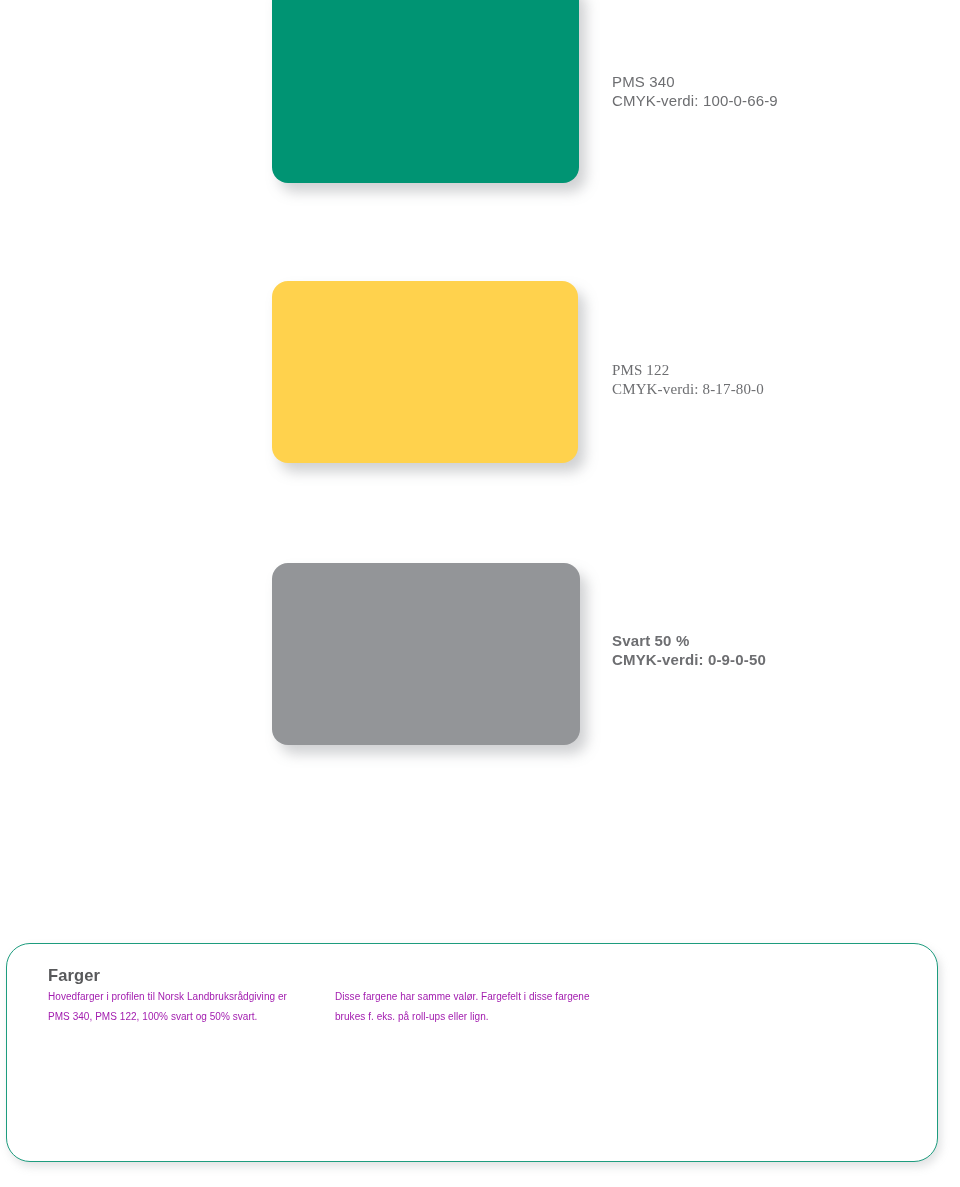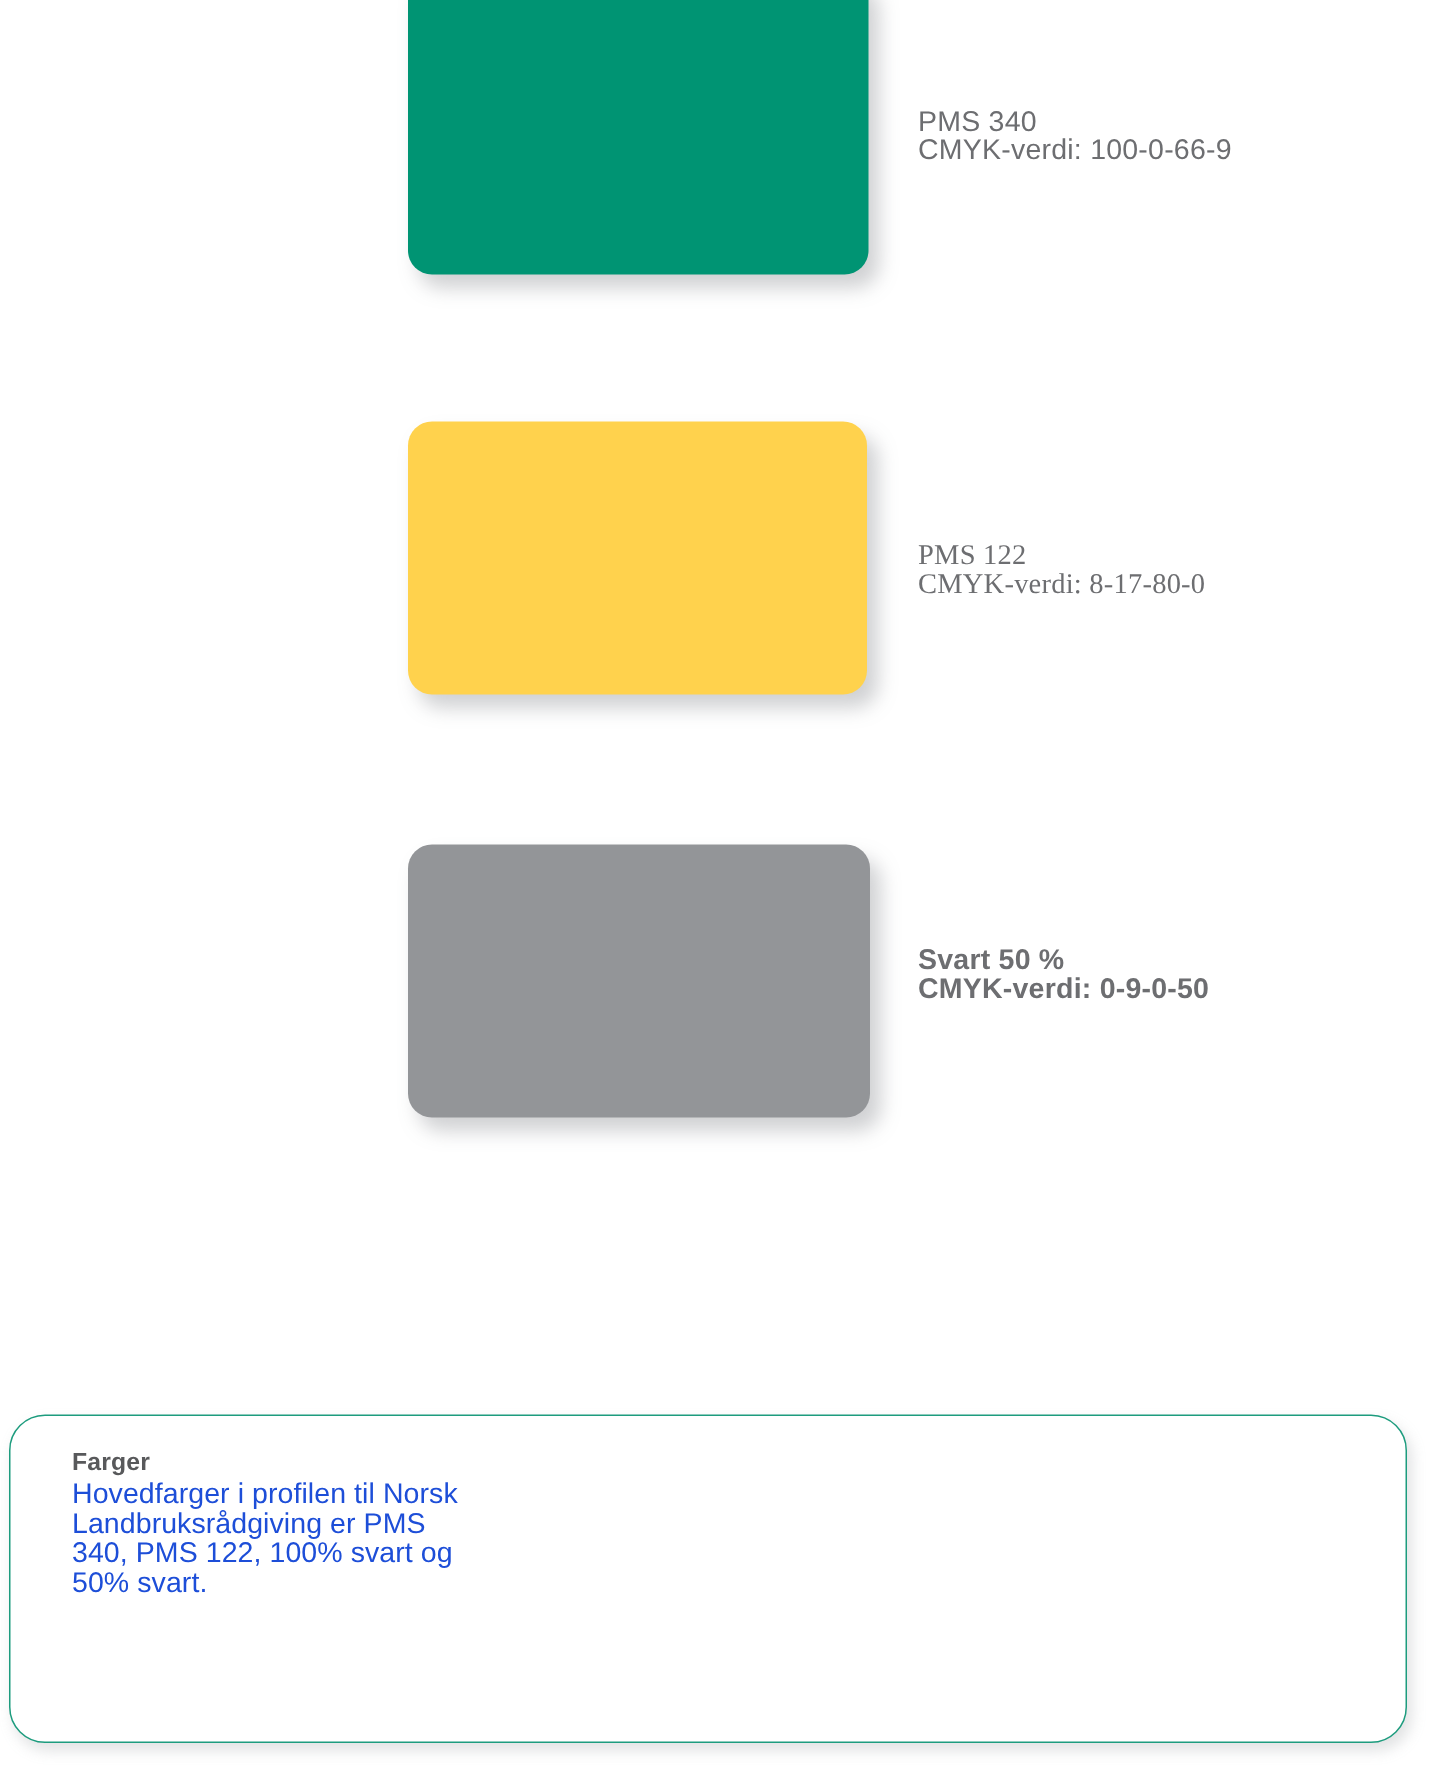--- a/index.html
+++ b/index.html
@@ -41,21 +41,21 @@
     width: 308px;
     height: 182px;
     background: #939598;
   }
 
   
   .caption {
     position: absolute;
     left: 612px;
     color: #6d6e71;
-    font-size: 19px;
+    font-size: 15px;
     line-height: 19px;
     letter-spacing: 0.15px;
     white-space: nowrap;
   }
   .caption .line { display: block; }
   .caption.c-green  { top: 72px; }
   .caption.c-yellow { top: 361px; font-family: Liberation Serif, serif; }
   .caption.c-grey   { top: 631px; font-weight: bold; }
 
   
@@ -93,23 +93,23 @@
   .col h2 {
     margin: 0 0 1px 0;
     font-size: 16.5px;
     line-height: 21px;
     font-weight: bold;
     color: #58595b;
     letter-spacing: 0.1px;
   }
   .col p {
     margin: 0;
-    font-size: 19px;
+    font-size: 10px;
     line-height: 19.5px;
-    color: #1d4ed8;
+    color: #a21caf;
     letter-spacing: 0.05px;
   }
   .col-2 p, .col-3 p { margin-top: 22px; }
 </style>
 </head>
 <body>
 
 <div class="swatch green" style="background: rgb(0, 148, 115);"></div>
 <div class="caption c-green">
   <span class="line">PMS 340</span>
@@ -127,13 +127,16 @@
   <span class="line">Svart 50 %</span>
   <span class="line">CMYK-verdi: 0-9-0-50</span>
 </div>
 
 <div class="info-panel" style="border-color: rgb(29, 156, 126);"></div>
 <div class="columns">
   <div class="col col-1">
     <h2>Farger</h2>
     <p>Hovedfarger i profilen til Norsk Landbruksrådgiving er PMS 340, PMS 122, 100% svart og 50% svart.</p>
   </div>
+  <div class="col col-2">
+    <p>Disse fargene har samme valør. Fargefelt i disse fargene brukes f. eks. på roll-ups eller lign.</p>
+  </div>
 </div>
 
 </body></html>

